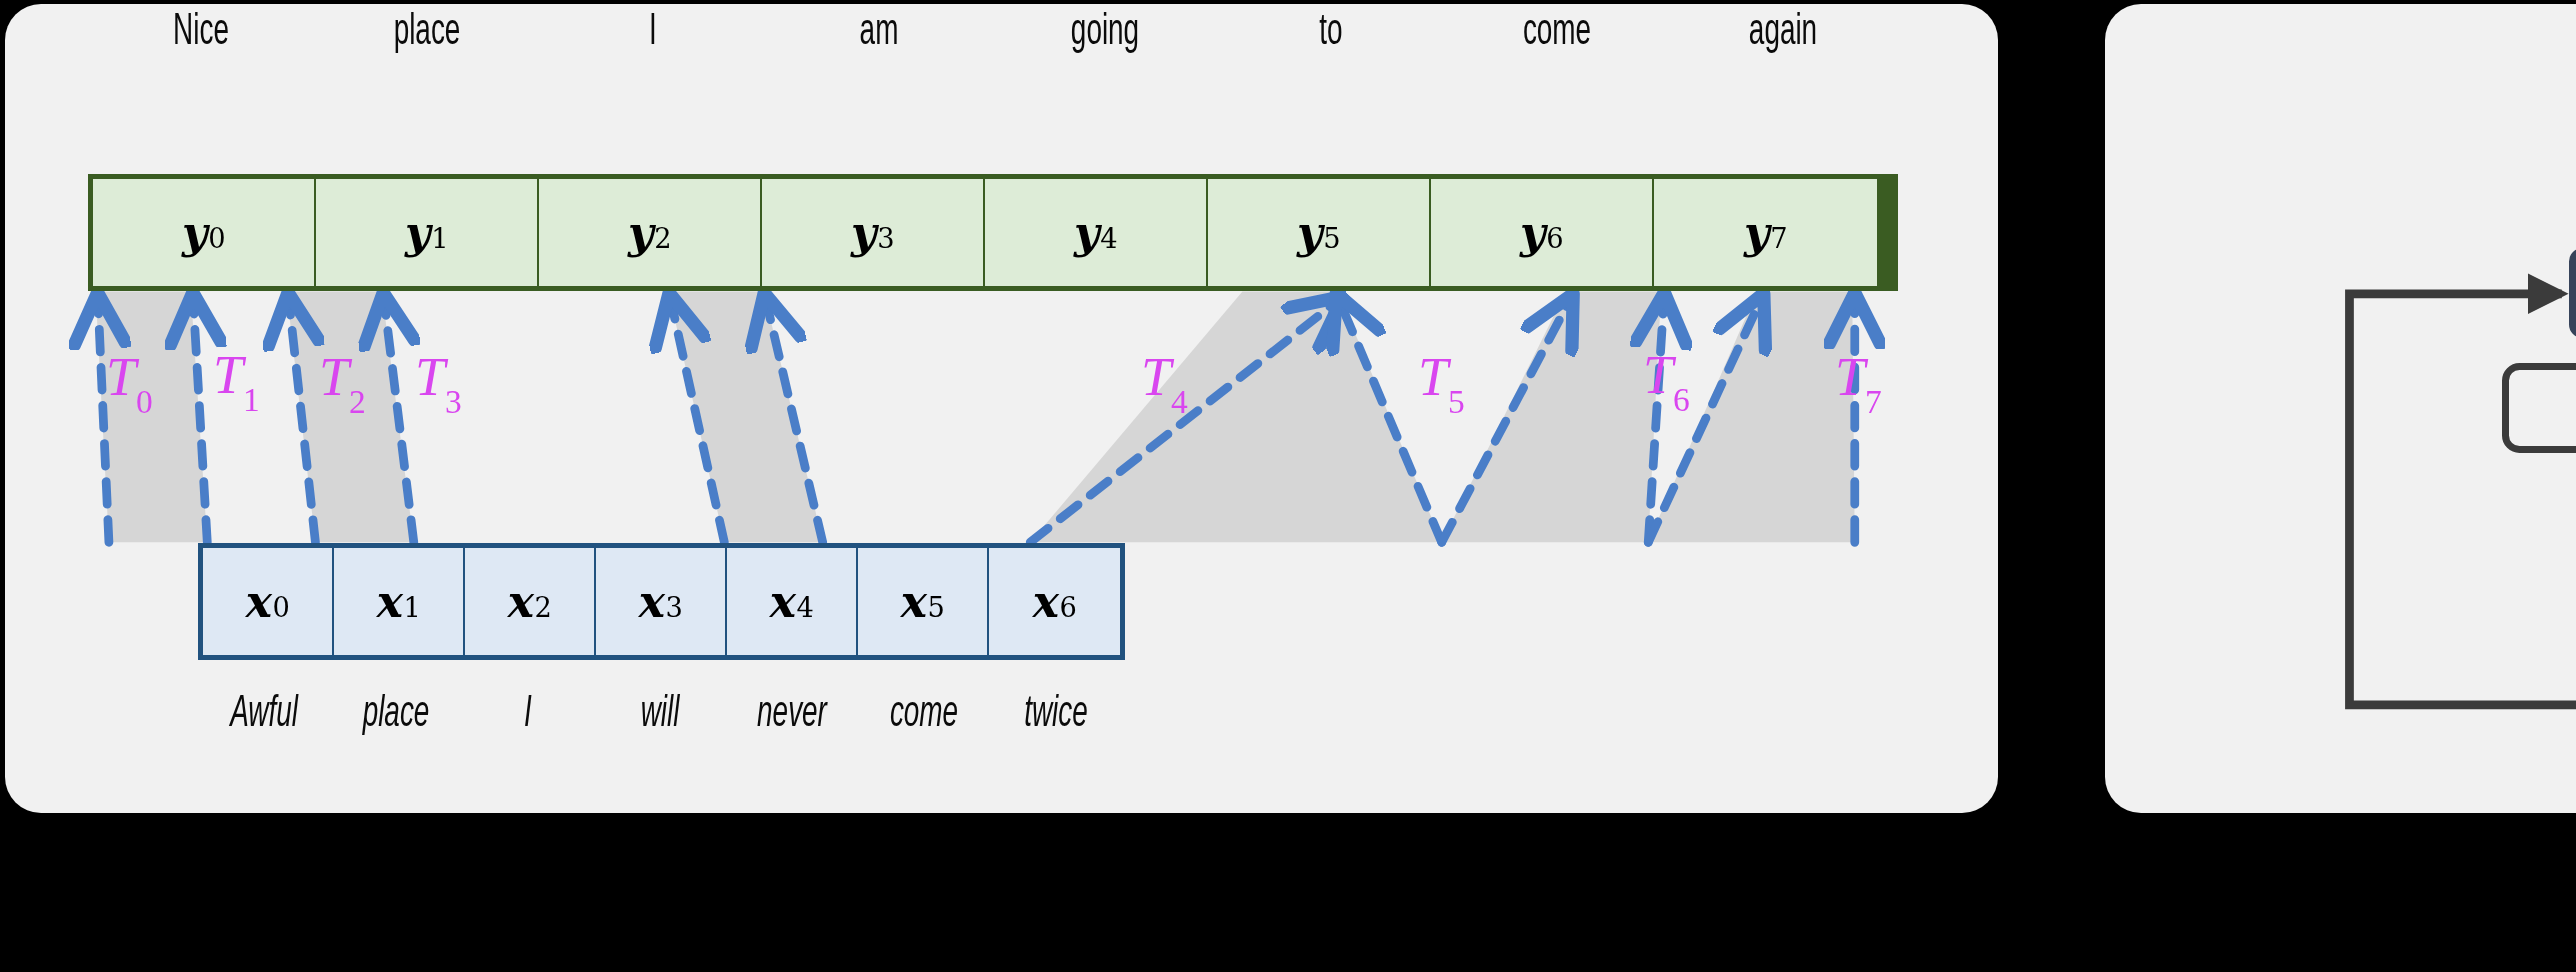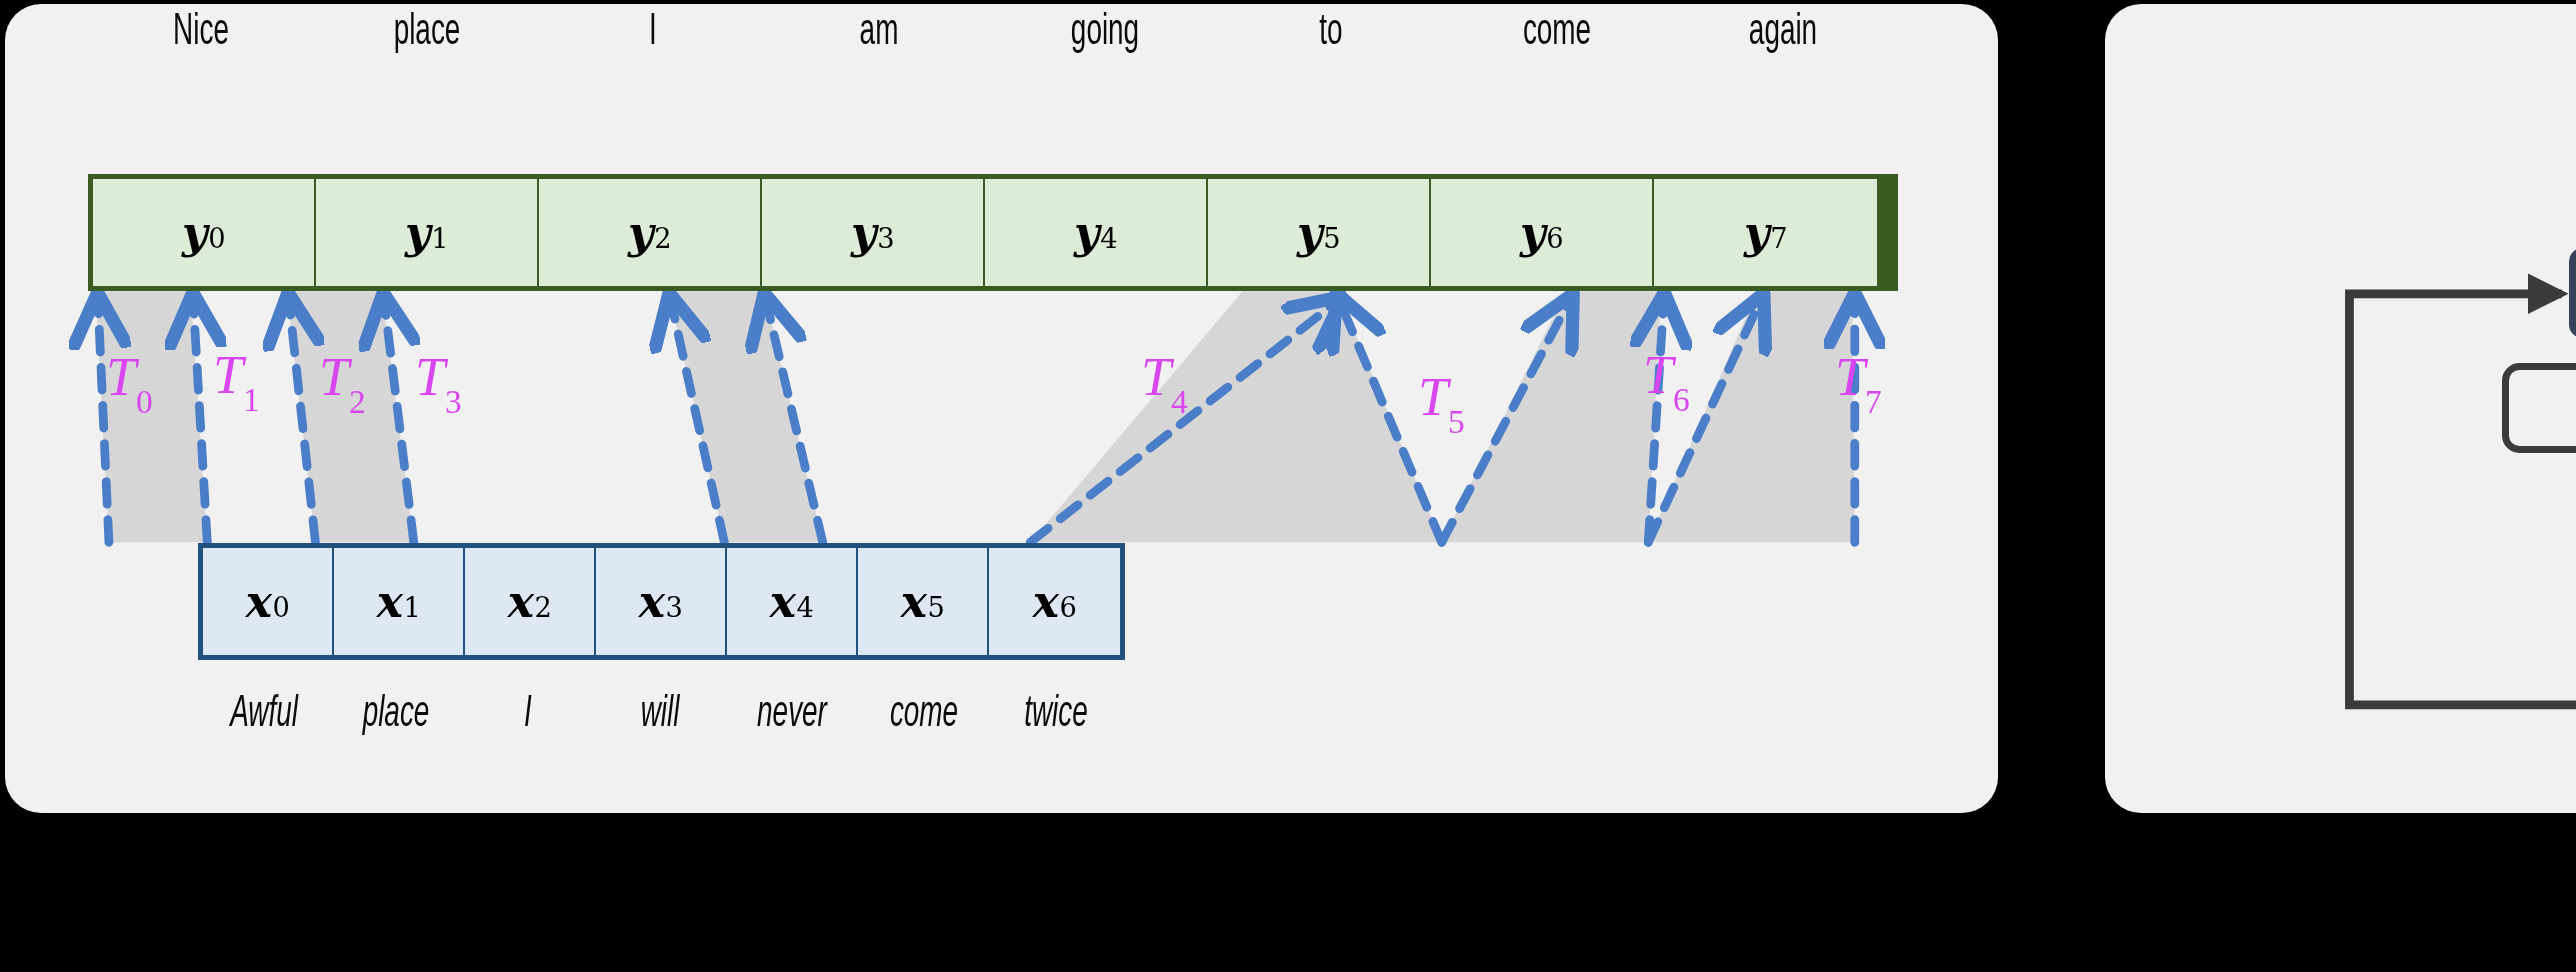--- a/index.html
+++ b/index.html
@@ -129,21 +129,21 @@
         <i>y</i>
         <sub>7</sub>
       </div>
   </div>
 
   <div class="tlabel" style="left:106px;top:346px;"><i>T</i><sub>0</sub></div>
   <div class="tlabel" style="left:213px;top:344px;"><i>T</i><sub>1</sub></div>
   <div class="tlabel" style="left:307px;top:346px;margin-left:12px;"><i>T</i><sub>2</sub></div>
   <div class="tlabel" style="left:415px;top:346px;text-align:right;"><i>T</i><sub>3</sub></div>
   <div class="tlabel" style="left:1141px;top:346px;"><i>T</i><sub>4</sub></div>
-  <div class="tlabel" style="left:1418px;top:346px;margin-top:20px;"><i>T</i><sub>5</sub></div>
+  <div class="tlabel" style="left:1418px;top:346px;"><i>T</i><sub>5</sub></div>
   <div class="tlabel" style="left:1643px;top:344px;"><i>T</i><sub>6</sub></div>
   <div class="tlabel" style="left:1835px;top:346px;"><i>T</i><sub>7</sub></div>
 
   <div class="tokenrow" id="x-row" style="left:198px;top:543px;width:927px;height:117px;">
     <div class="cell" style="width:131px">
         <i>x</i>
         <sub>0</sub>
       </div>
     <div class="cell" style="width:131px">
         <i>x</i>

